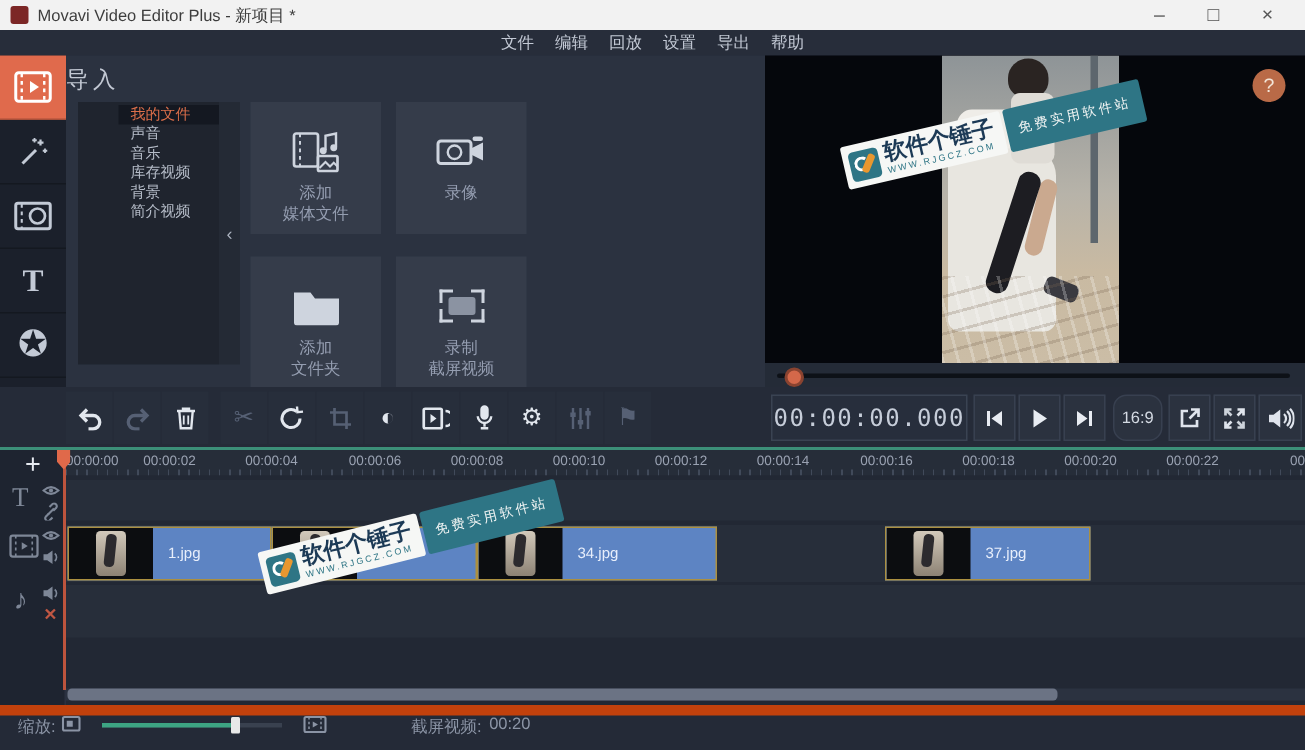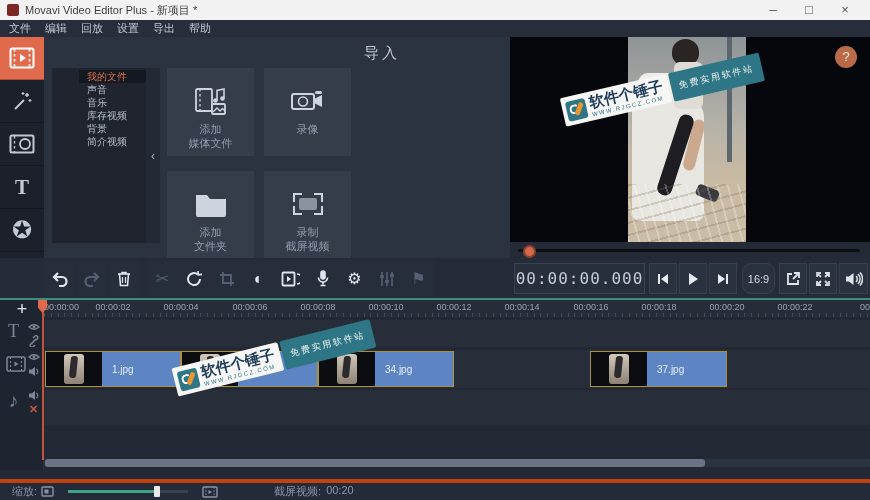--- a/index.html
+++ b/index.html
@@ -7,33 +7,33 @@
   svg{display:block;}
 
   
   .titlebar{position:absolute;top:0;left:0;right:0;height:20px;background:#f2f2f2;display:flex;align-items:center;padding:0 7px;gap:6px;box-sizing:border-box;}
   .app-icon{width:12px;height:12px;background:#7c2726;border-radius:2px;flex:none;}
   .win-title{font-size:11px;color:#3d3d3d;}
   .win-controls{margin-left:auto;display:flex;}
   .win-btn{width:36px;text-align:center;font-size:13px;color:#555;line-height:20px;}
 
   
-  .menubar{position:absolute;top:20px;left:0;right:0;height:17px;background:#272d3a;display:flex;align-items:center;gap:14px;padding:0 9px;}
+  .menubar{position:absolute;top:20px;left:0;right:0;height:17px;background:#272d3a;display:flex;align-items:center;gap:14px;padding:0 9px;justify-content:center;}
   .menu-item{font-size:11px;color:#c3c9d5;}
 
   
   .sidebar{position:absolute;top:37px;left:0;width:44px;height:263px;background:#1b202b;}
   .side-tool{height:43px;display:flex;align-items:center;justify-content:center;color:#c3cad6;border-bottom:1px solid rgba(0,0,0,.25);box-sizing:border-box;}
   .side-tool.active{background:#e06a4c;color:#fff;}
   .glyph-T{font-size:21px;font-weight:bold;font-family:"Liberation Serif",serif;}
   .glyph-star{font-size:24px;line-height:1;}
 
   
   .import-panel{position:absolute;top:37px;left:44px;width:466px;height:223px;background:#2b3240;}
-  .import-title{position:absolute;top:7px;left:0;right:110px;text-align:right;font-size:15px;color:#c3c9d4;letter-spacing:3px;}
+  .import-title{position:absolute;top:7px;left:0;right:110px;text-align:left;font-size:15px;color:#c3c9d4;letter-spacing:3px;}
   .cat-list{position:absolute;top:31px;left:8px;width:94px;bottom:17px;background:#1f242e;padding-top:2px;box-sizing:border-box;padding-left:27px;}
   .cat-item{font-size:10px;color:#b6bdc9;padding:1px 8px;line-height:11px;}
   .cat-item.selected{background:#141821;color:#dd6f4a;}
   .collapse-strip{position:absolute;top:31px;left:102px;width:14px;bottom:17px;background:#242a35;color:#aeb5c2;display:flex;align-items:center;justify-content:center;font-size:12px;}
   .import-btn{position:absolute;width:87px;height:88px;background:#353c4a;color:#949db0;text-align:center;}
   .import-btn .ib-icon{margin:16px auto 4px auto;height:34px;display:flex;align-items:center;justify-content:center;color:#ced4de;}
   .import-btn .ib-label{font-size:11px;line-height:14px;white-space:pre-line;}
   .ib1{left:123px;top:31px;} .ib2{left:220px;top:31px;}
   .ib3{left:123px;top:134px;} .ib4{left:220px;top:134px;}
   .screen-rec{width:30px;height:22px;position:relative;}
@@ -109,21 +109,21 @@
   .hdr{position:absolute;color:#7e8797;}
   .hdr-T{left:8px;top:21px;font-size:18px;font-family:"Liberation Serif",serif;}
   .hdr-note{left:9px;top:90px;font-size:19px;}
   .hdr-x{color:#c05743;font-size:11px;font-weight:bold;left:29px;top:103px;}
 
   
   .playhead-line{position:absolute;left:42px;top:300px;width:2px;height:160px;background:rgba(216,92,62,.85);}
   .playhead-cap{position:absolute;left:38px;top:300px;width:9px;height:13px;background:#e0694a;clip-path:polygon(0 0,100% 0,100% 60%,50% 100%,0 60%);}
 
   
-  .statusbar{position:absolute;bottom:0;left:0;right:0;height:21px;background:#242a37;border-top:4px solid #c2410c;display:flex;align-items:center;padding:0 12px;box-sizing:border-box;}
+  .statusbar{position:absolute;bottom:0;left:0;right:0;height:30px;background:#242a37;border-top:7px solid #c2410c;display:flex;align-items:flex-start;padding:0 12px;box-sizing:border-box;}
   .sb-label{font-size:11px;color:#8b94a5;}
   .sb-slider{position:relative;width:120px;height:13px;margin:0 10px;}
   .sb-slider .trk{position:absolute;top:5px;left:0;right:0;height:3px;background:#39414f;}
   .sb-slider .fill{position:absolute;top:5px;left:0;width:88px;height:3px;background:#3da583;}
   .sb-slider .handle{position:absolute;top:1px;left:86px;width:6px;height:11px;background:#e8e8e8;border-radius:1px;}
   .sb-len{margin-left:52px;display:flex;gap:5px;}
   .sb-brand{margin-left:auto;display:flex;align-items:center;gap:6px;color:#fff;font-size:19px;font-weight:bold;letter-spacing:1px;}
   .brand-hl{background:#3f8471;}
   .sb-ic{color:#8b94a5;margin:0 4px;}
 
@@ -469,21 +469,21 @@
       </div>
     <span class="clip-name">1.jpg</span>
   </div>
   <div class="clip" style="left:181px;width:137px;">
     <div class="thumb">
         <div class="fig"></div>
         <div class="fig2"></div>
       </div>
     <span class="clip-name"></span>
   </div>
-  <div class="clip" style="left:318px;width:136px;">
+  <div class="clip" style="left:318px;width:160px;">
     <div class="thumb">
         <div class="fig"></div>
         <div class="fig2"></div>
       </div>
     <span class="clip-name">34.jpg</span>
   </div>
   <div class="clip" style="left:590px;width:137px;">
     <div class="thumb">
         <div class="fig"></div>
         <div class="fig2"></div>

